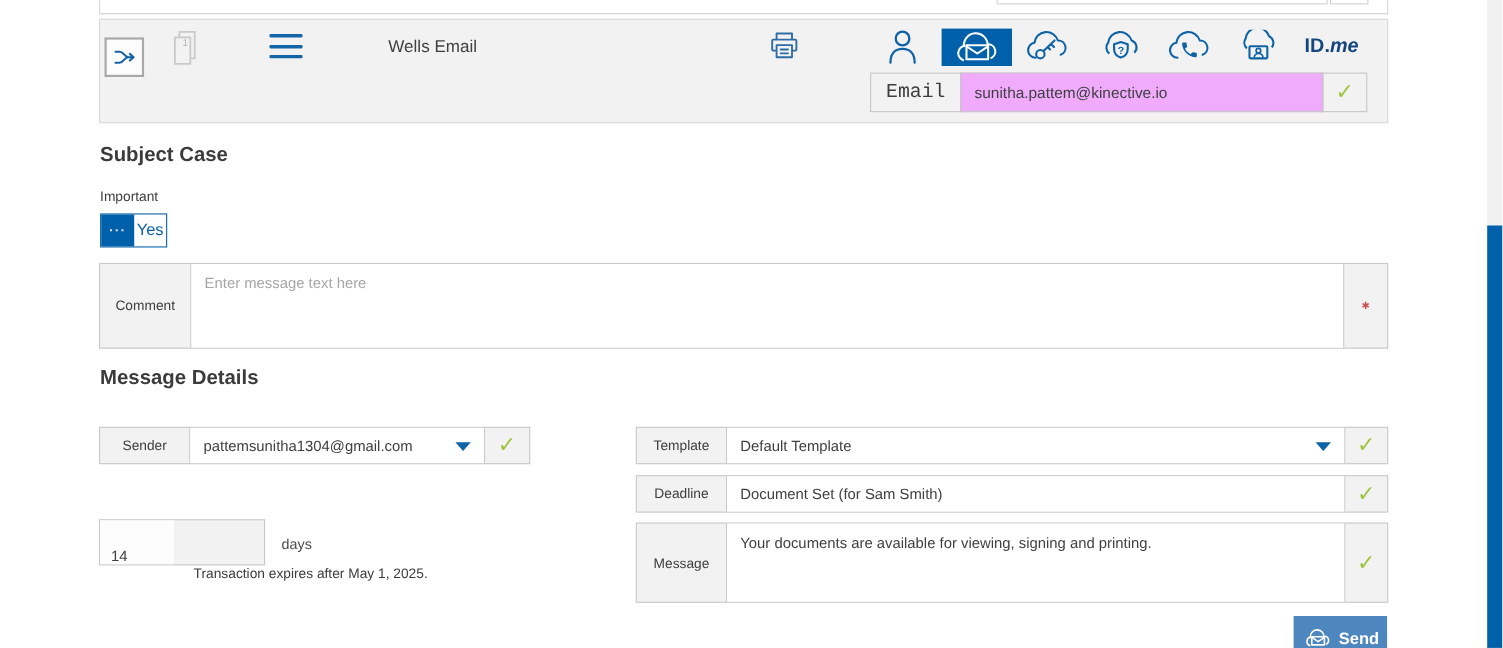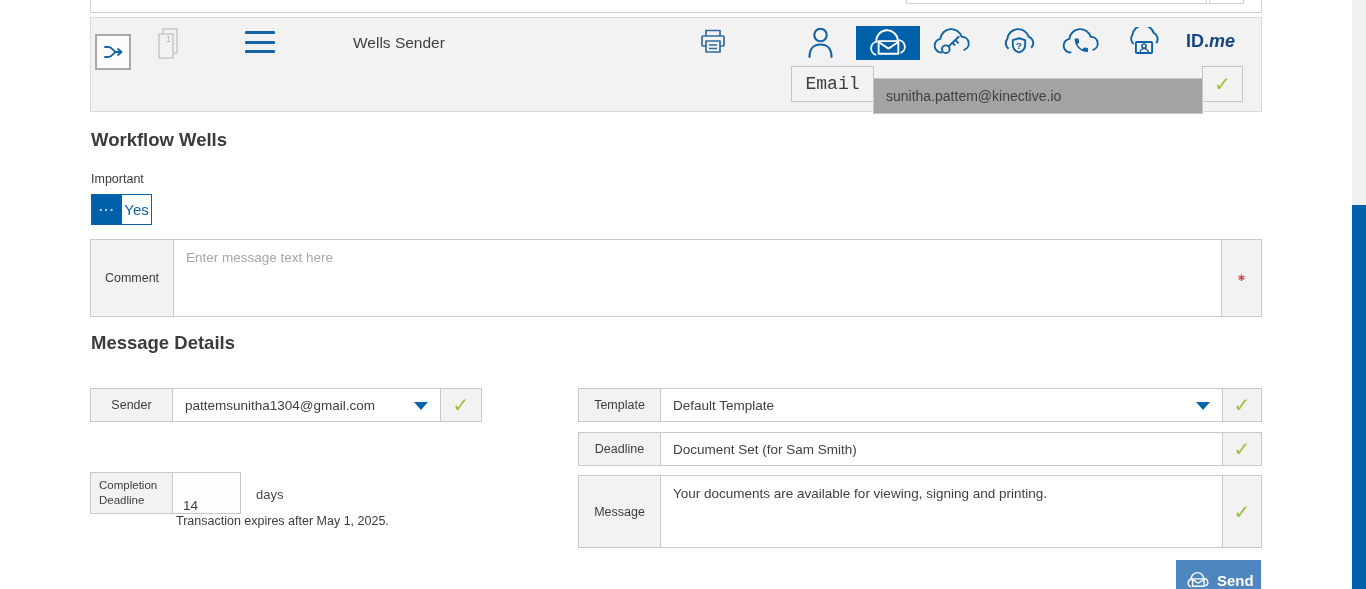--- a/index.html
+++ b/index.html
@@ -25,22 +25,22 @@
   .tb-title { left:262px; top:16px; font-size:15.5px; color:#3f3f3f; }
   .icon-btn { cursor:pointer; }
   .email-active { left:765px; top:8px; width:64px; height:34px; background:#0060a9;
     display:flex; align-items:center; justify-content:center; cursor:pointer; }
   .idme { left:1095px; top:13px; font-size:18px; color:#15467f; font-weight:bold; cursor:pointer; }
   .idme .it { font-style:italic; font-weight:600; }
 
   .email-label { left:700px; top:48px; width:83px; height:36px; border:1px solid #c6c6c6;
     display:flex; align-items:center; justify-content:center; font-size:18px; color:#3d3d3d;font-family:Liberation Mono, monospace; }
   .email-input { left:782px; top:48px; width:330px; height:36px; border:1px solid #c6c6c6;
-    background:#a3a3a3; font-size:14px; color:#3f3f3f; padding:0 12px; outline:none;
-    font-family:"Liberation Sans", sans-serif;margin-top:12px; }
+    background:#f0abfc; font-size:14px; color:#3f3f3f; padding:0 12px; outline:none;
+    font-family:"Liberation Sans", sans-serif; }
   .email-check { left:1111px; top:48px; width:41px; height:36px; border:1px solid #c6c6c6;
     display:flex; align-items:center; justify-content:center; }
 
   .check { color:#9cc43d; font-size:20px; font-weight:400; line-height:1; }
 
   
   .section-h { position:absolute; left:91px; font-size:18.5px; font-weight:600; color:#3b3b3b; }
   .h-workflow { top:129px; }
   .h-details { top:332px; }
   .important-label { position:absolute; left:91px; top:172px; font-size:12.5px; color:#3d3d3d; }
@@ -133,21 +133,21 @@
         <text x="13.5" y="16" font-size="9" fill="#b5b5b5" stroke="none" text-anchor="middle" font-family="Liberation Sans, sans-serif">1</text>
       </svg>
     </div>
 
     <div class="tb burger">
       <span></span>
         <span></span>
         <span></span>
     </div>
 
-    <div class="tb tb-title">Wells Sender</div>
+    <div class="tb tb-title">Wells Email</div>
 
     <div class="tb icon-btn" style="left:608px; top:10px;">
       <svg width="28" height="27" viewBox="0 0 28 27" fill="none" stroke="#2e6da4" stroke-width="1.7" stroke-linejoin="round">
         <path d="M7 8 V2.5 h14 V8"></path>
         <rect x="3" y="8" width="22" height="10" rx="1"></rect>
         <rect x="7" y="13" width="14" height="11" fill="#f2f2f2"></rect>
         <path d="M10 17 h8 M10 20.5 h8"></path>
       </svg>
     </div>
 
@@ -202,21 +202,21 @@
 
     <div class="tb idme"><span>ID.</span><span class="it">me</span></div>
 
     <div class="tb email-label">Email</div>
     <input class="tb email-input" type="text" value="sunitha.pattem@kinective.io" style="">
     <div class="tb email-check">
       <span class="check">✓</span>
     </div>
   </div>
 
-  <div class="section-h h-workflow">Workflow Wells</div>
+  <div class="section-h h-workflow">Subject Case</div>
   <div class="important-label">Important</div>
 
   <div class="toggle">
     <div class="on-half">···</div>
     <div class="yes-half">Yes</div>
   </div>
 
   <div class="row comment-row">
     <div class="lbl">Comment</div>
     <div class="val">
@@ -235,21 +235,20 @@
       <input type="text" readonly="" style="padding-right: 34px;" value="pattemsunitha1304@gmail.com">
       <span class="arrow"></span>
     </div>
     <div class="chk">
       <span class="check">✓</span>
     </div>
   </div>
 
 
   <div class="row deadline-row">
-    <div class="lbl">Completion Deadline</div>
     <div class="val">
       <span>14</span>
     </div>
   </div>
   <div class="days-label">days</div>
   <div class="expire-note">Transaction expires after May 1, 2025.</div>
 
   <div class="row template-row">
     <div class="lbl">Template</div>
     <div class="val">

